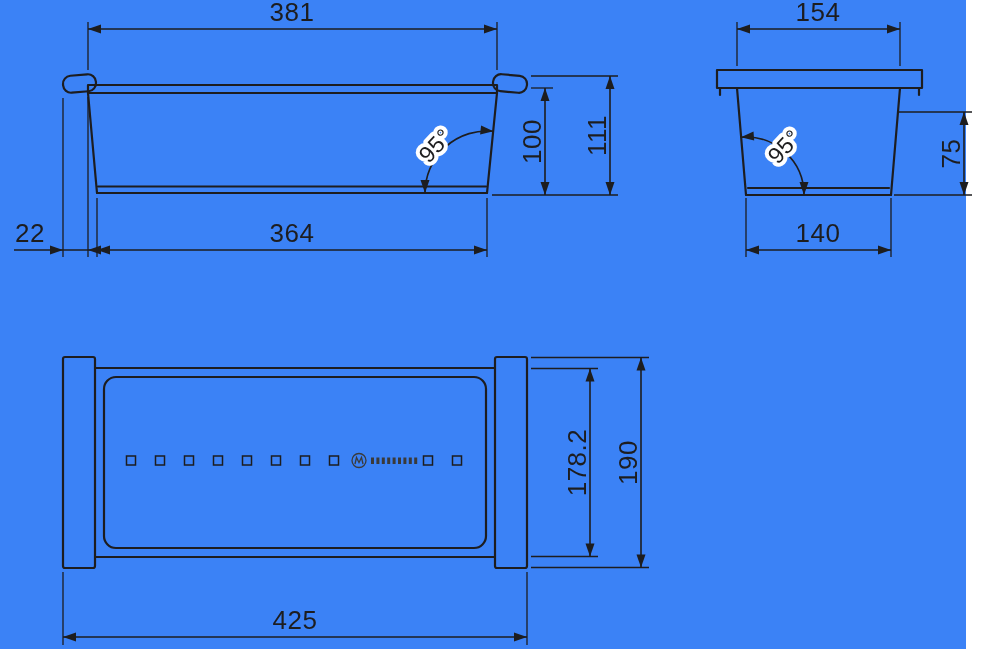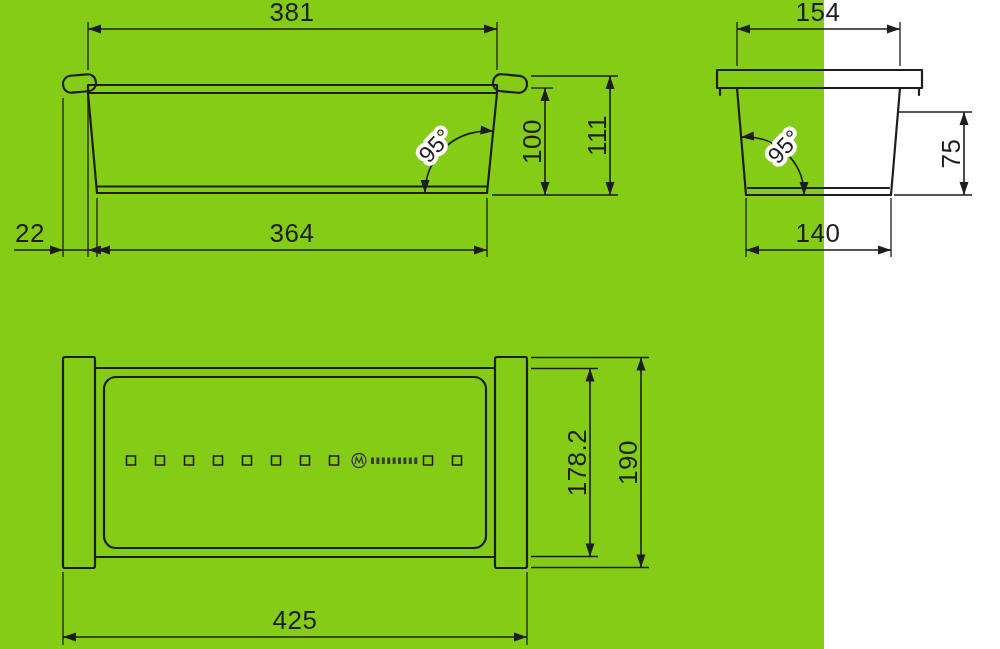--- a/index.html
+++ b/index.html
@@ -1,17 +1,17 @@
 <!DOCTYPE html>
 <html><head>
 <meta charset="utf-8">
 <style>
   html,body{margin:0;padding:0;background:#ffffff;}
   body{width:1000px;height:649px;font-family:"Liberation Sans",sans-serif;overflow:hidden;}
-  #drawing-root{position:relative;width:824px;height:649px;background:#84cc16;}
+  #drawing-root{position:relative;width:966px;height:649px;background:#3b82f6;}
   svg{display:block;}
   .obj{fill:none;stroke:#1d1d1f;stroke-width:2.2;stroke-linecap:round;stroke-linejoin:round;}
   .dim{fill:none;stroke:#1d1d1f;stroke-width:1.6;}
   .ext{fill:none;stroke:#1d1d1f;stroke-width:1.3;}
   .arr{fill:#1d1d1f;stroke:none;}
   .perf{fill:none;stroke:#1d1d1f;stroke-width:1.5;}
   .logo{fill:none;stroke:#3a3a3a;stroke-width:1.3;}
   .logobar{fill:#3a3a3a;}
   text.t{font-family:"Liberation Sans",sans-serif;font-size:26px;fill:#1d1d1f;text-anchor:middle;letter-spacing:0.5px;}
   text.a{font-size:23px;paint-order:stroke;stroke:#ffffff;stroke-width:8px;stroke-linejoin:round;}

